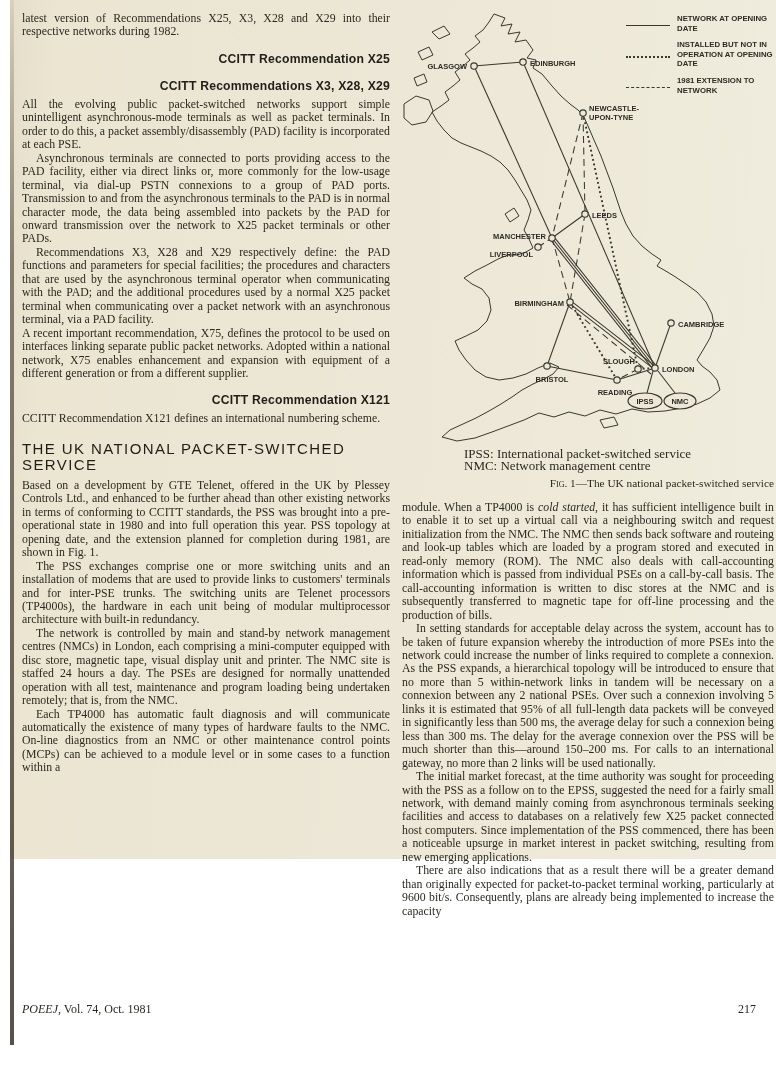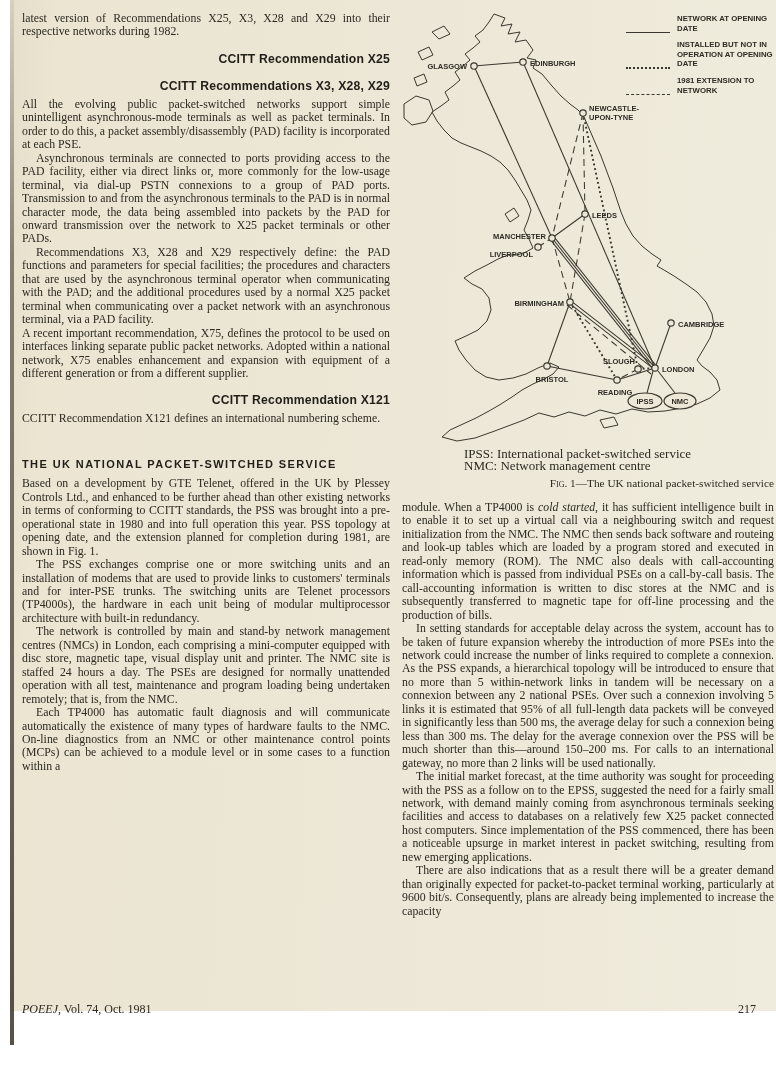--- a/index.html
+++ b/index.html
@@ -1,33 +1,33 @@
 <!DOCTYPE html>
 <html><head>
 <meta charset="utf-8">
 <style>
   html,body{margin:0;padding:0;}
   body{width:776px;height:1079px;position:relative;background:#ffffff;
        font-family:"Liberation Serif",serif;overflow:hidden;}
-  .page{position:absolute;left:10px;top:0;width:766px;height:1011px;
+  .page{position:absolute;left:10px;top:0;width:766px;height:859px;
         background:linear-gradient(93deg,#e5deca 0%,#ebe5d2 6%,#ece7d6 50%,#f0ecdd 100%);}
   .binding{position:absolute;left:0;top:0;width:4px;height:1045px;
         background:linear-gradient(180deg,rgba(120,108,92,.12),rgba(80,70,57,.65) 25%,rgba(58,50,41,.85));}
   .col-left{position:absolute;left:12px;top:12px;width:368px;height:988px;overflow:hidden;}
   .col-right{position:absolute;left:392px;top:8px;width:372px;height:998px;overflow:hidden;}
   p{margin:0;font-size:11.8px;line-height:13.45px;text-align:justify;color:#2c2920;}
   p.ind{text-indent:14px;}
   .head{font-family:"Liberation Sans",sans-serif;font-weight:bold;font-size:12.2px;
         color:#211e18;margin:13px 0 5px 0;letter-spacing:.2px;text-align:right;}
-  .head-big{font-family:"Liberation Sans",sans-serif;font-weight:bold;font-size:11px;
-        color:#211e18;margin:30px 0 5px 0;letter-spacing:1.4px;line-height:16.5px;}
+  .head-big{font-family:"Liberation Sans",sans-serif;font-weight:normal;font-size:15px;
+        color:#211e18;margin:15px 0 5px 0;letter-spacing:1.4px;line-height:16.5px;}
   .map-wrap{position:relative;width:372px;height:436px;}
   .map-wrap svg{position:absolute;left:0;top:0;}
   .legend{position:absolute;top:6px;right:0;width:148px;}
-  .legend-item{display:flex;align-items:flex-end;margin-bottom:7px;}
+  .legend-item{display:flex;align-items:center;margin-bottom:7px;}
   .sample{width:44px;flex:0 0 44px;margin:4px 7px 0 0;height:0;}
   .sample.solid{border-top:1.5px solid #3a372e;}
   .sample.dotted{border-top:2.5px dotted #3a372e;}
   .sample.dashed{border-top:1.5px dashed #3a372e;}
   .legend-label{font-family:"Liberation Sans",sans-serif;font-weight:bold;font-size:7.8px;
         line-height:9.6px;color:#2e2b24;}
   .fig-abbr{margin:4px 0 0 62px;font-size:13px;line-height:11.5px;color:#2c2920;}
   .fig-caption{text-align:right;font-size:11.3px;margin-top:6px;color:#2c2920;}
   .smallcaps{font-variant:small-caps;}
   .rc-text{margin-top:12px;}

